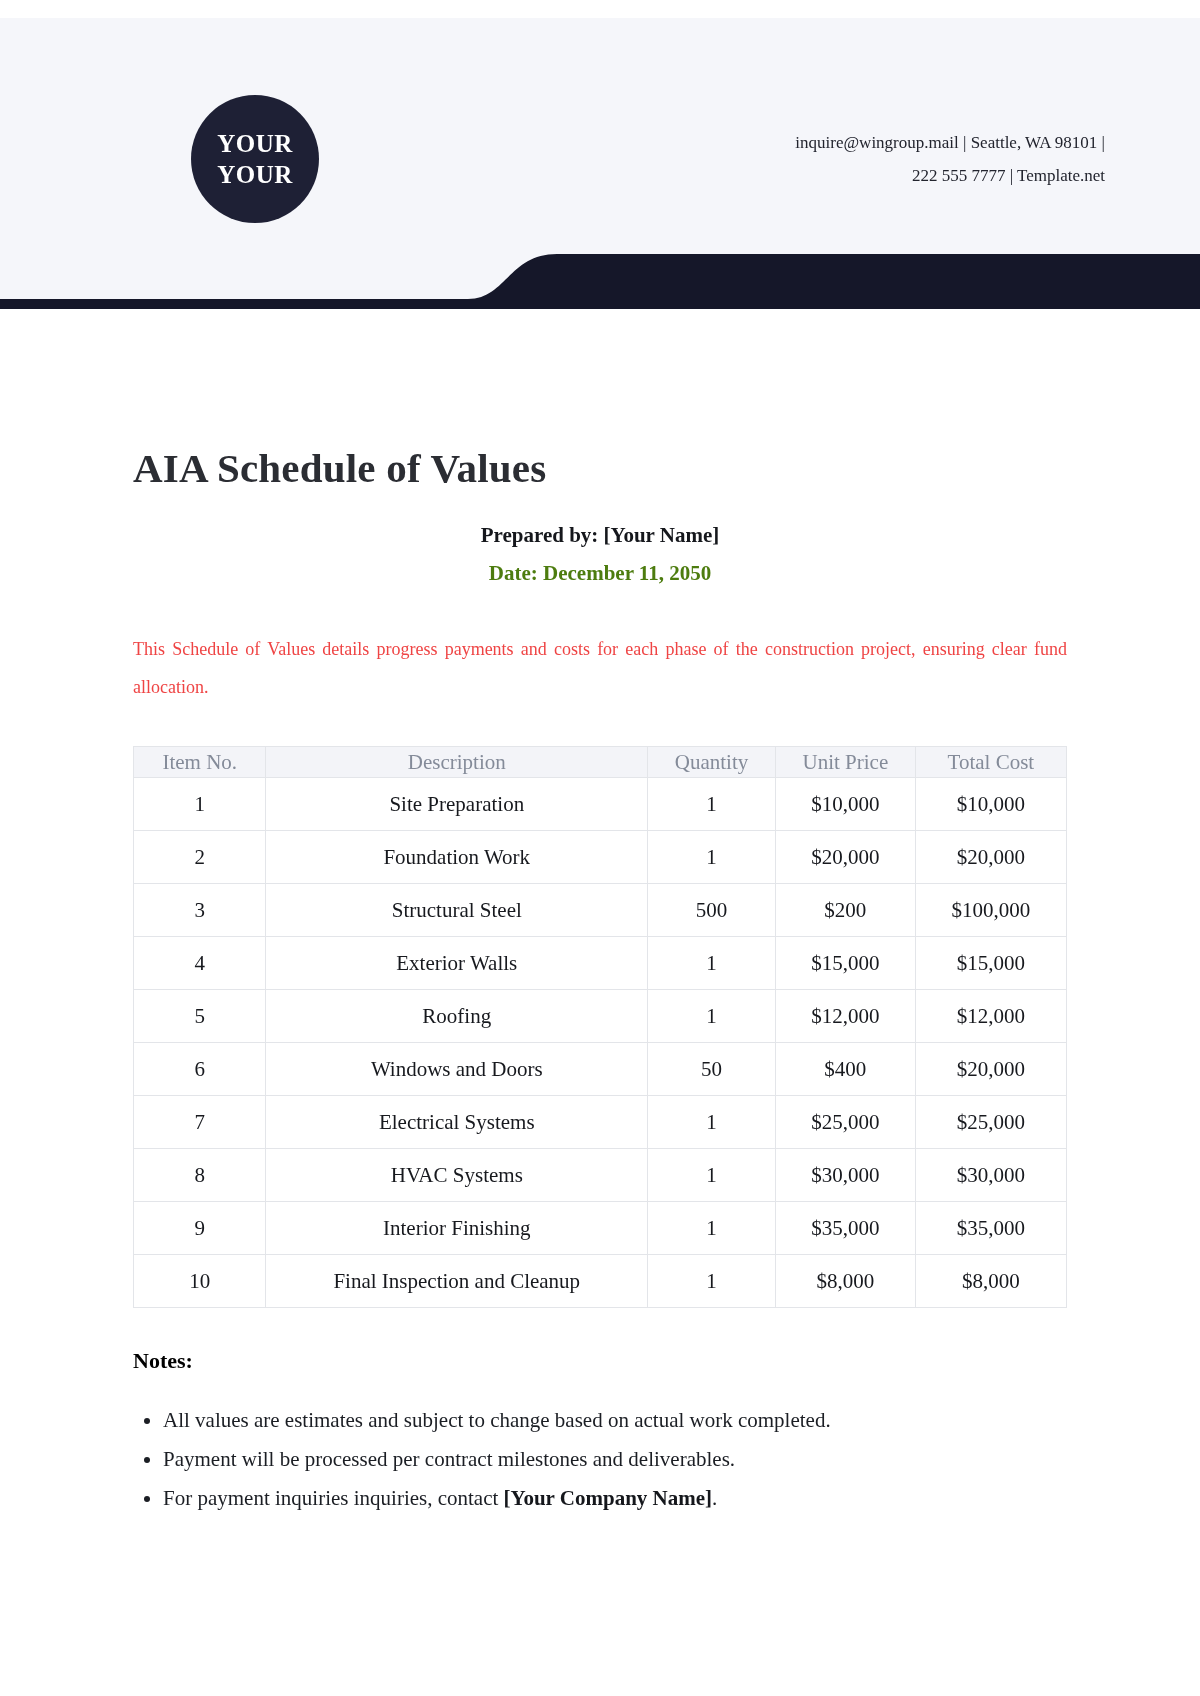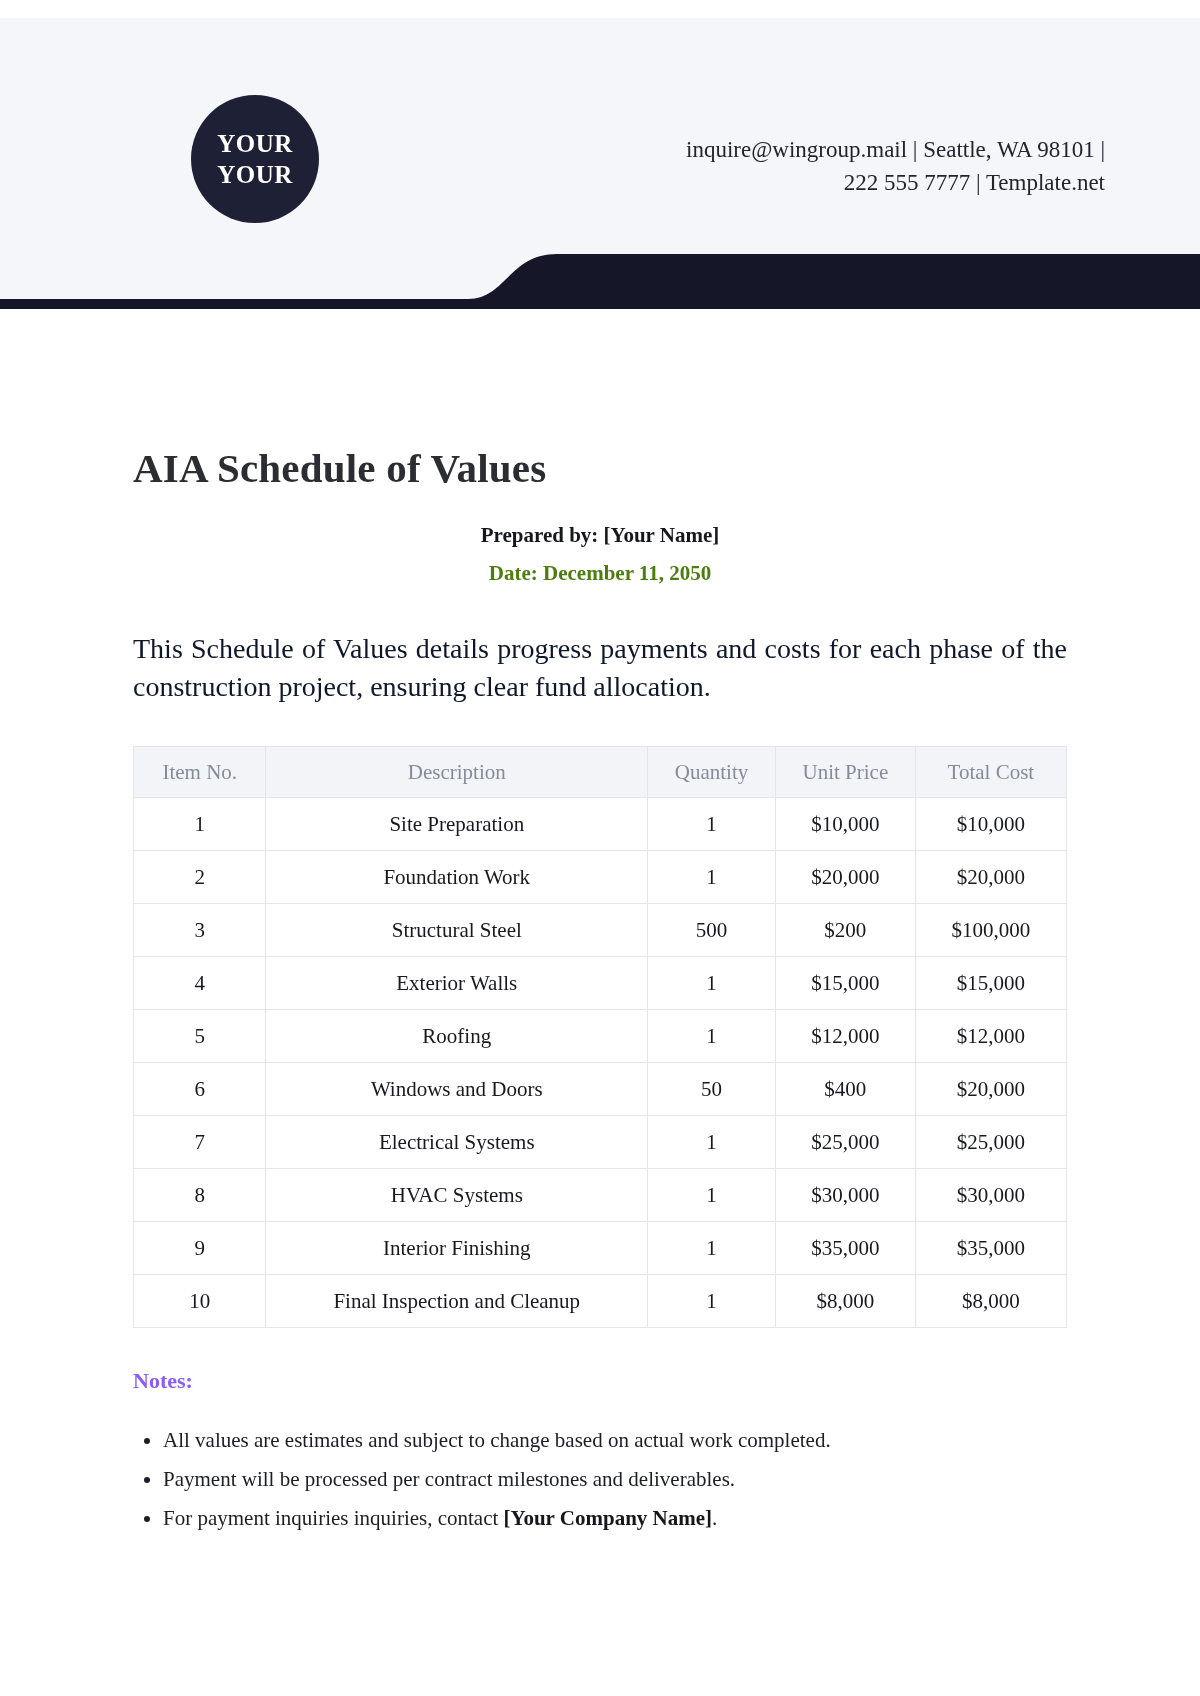--- a/index.html
+++ b/index.html
@@ -39,23 +39,23 @@
     color: #ffffff;
     font-size: 25px;
     font-weight: 600;
     letter-spacing: 0.5px;
     line-height: 31px;
   }
   .logo-text span { display: block; }
   .contact {
     position: absolute;
     right: 95px;
-    top: 115px;
+    top: 108px;
     text-align: right;
-    font-size: 23px;
+    font-size: 17px;
     line-height: 33px;
     color: #22242e;
   }
   .swoosh {
     position: absolute;
     left: 0;
     bottom: 0;
     display: block;
   }
 
@@ -81,61 +81,61 @@
   p.date {
     margin: 8px 0 0 0;
     font-size: 21px;
     line-height: 30px;
     font-weight: 700;
     text-align: center;
     color: #4d7c0f;
   }
   p.intro {
     margin: 42px 0 0 0;
-    font-size: 28px;
+    font-size: 18px;
     line-height: 38px;
     text-align: justify;
-    color: #0f172a;
+    color: #ef4444;
   }
 
   
   table.sov {
     margin-top: 40px;
     width: 100%;
     border-collapse: collapse;
     table-layout: fixed;
   }
   table.sov th, table.sov td {
     border: 1px solid #e3e5e9;
     text-align: center;
     vertical-align: middle;
   }
   table.sov th {
     background: #f3f4f8;
     color: #848b99;
     font-weight: 400;
     font-size: 21px;
     line-height: 24px;
-    padding: 13px 8px;
+    padding: 3px 8px;
   }
   table.sov td {
     background: #ffffff;
     color: #17191e;
     font-size: 21px;
     line-height: 26px;
     padding: 13px 8px;
   }
 
   
   h2.notes-h {
     margin: 38px 0 0 0;
     font-size: 22px;
     line-height: 30px;
     font-weight: 700;
-    color: #8b5cf6;
+    color: #000000;
   }
   ul.notes {
     margin: 25px 0 0 0;
     padding: 0 0 0 30px;
     list-style: disc outside;
     font-size: 21px;
     color: #1b1e24;
   }
   ul.notes li {
     line-height: 39px;

